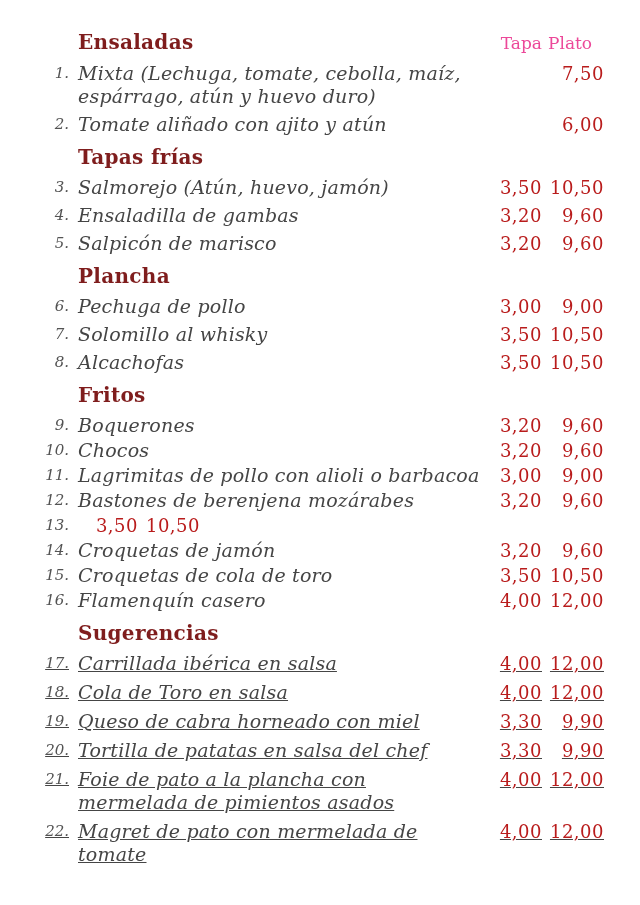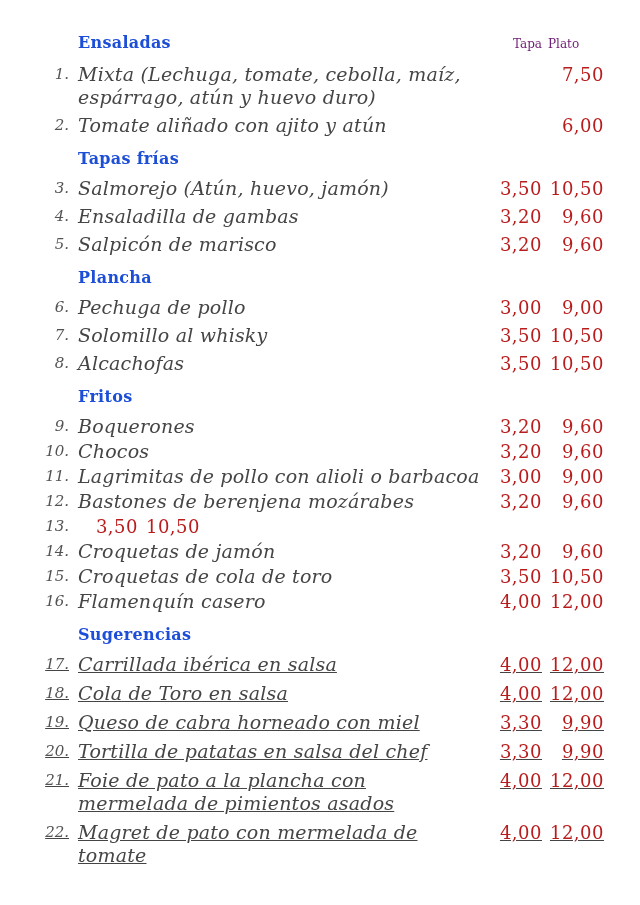--- a/index.html
+++ b/index.html
@@ -15,27 +15,27 @@
   }
   section { margin-bottom: 9px; }
   .sec-head-row {
     display: flex;
     align-items: baseline;
     margin: 0 0 6px 0;
   }
   .sec-title {
     flex: 1;
     margin: 0 0 0 33px;
-    font-size: 16px;
+    font-size: 20px;
     line-height: 25px;
     font-weight: bold;
-    color: #1d4ed8;
+    color: #7f1d1d;
     letter-spacing: 0.3px;
   }
-  .col-heads { display: flex; color: #701a75; font-size: 12px; line-height: 25px; }
+  .col-heads { display: flex; color: #ec4899; font-size: 17px; line-height: 25px; }
   .col-head-tapa  { flex: 0 0 50px; text-align: right; margin-left: 10px; }
   .col-head-plato { flex: 0 0 56px; margin-left: 6px; }
   .row {
     display: flex;
     align-items: flex-start;
     margin-bottom: 5px;
     font-style: italic;
     color: #454545;
     font-size: 19px;
     line-height: 23px;

